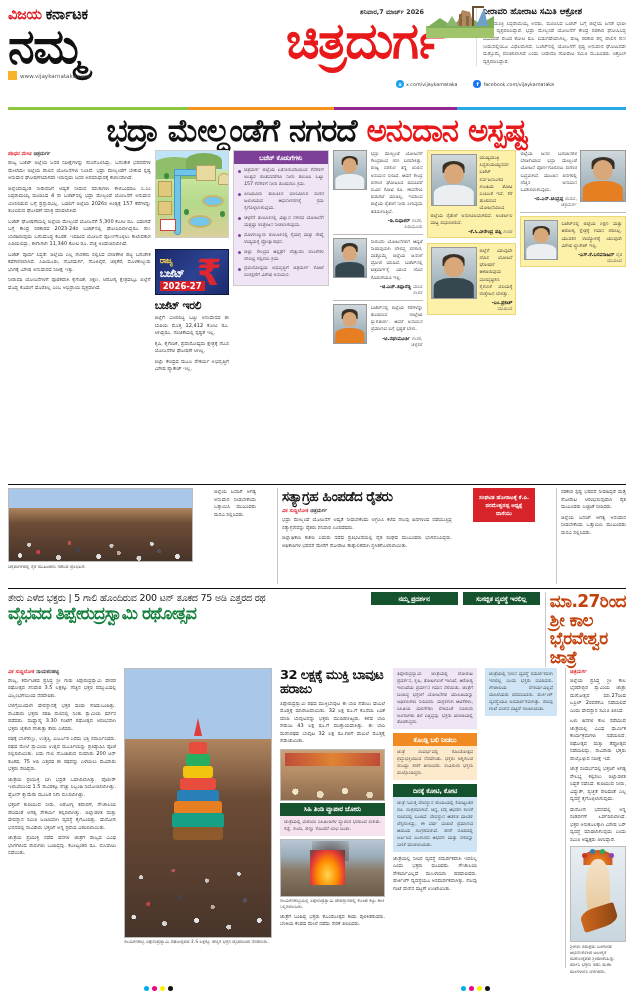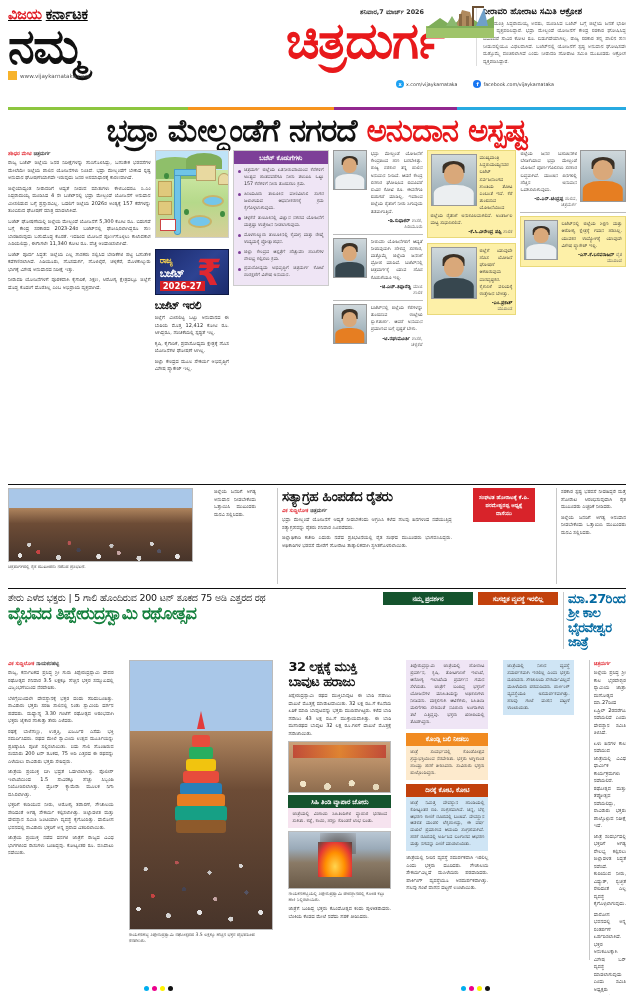--- a/index.html
+++ b/index.html
@@ -6,21 +6,21 @@
   body {
     width:634px; height:995px; background:#ffffff;
     font-family:"DejaVu Sans","Liberation Sans",sans-serif;
     overflow:hidden; position:relative;
   }
   .page { width:634px; height:995px; padding:6px 8px 0 8px; position:relative; }
 
   
   .masthead { display:flex; align-items:flex-start; height:98px; position:relative; }
   .mh-left { width:300px; position:relative; }
-  .vk-line { display:flex; align-items:baseline; gap:4px; font-size:14.5px; font-weight:bold; letter-spacing:-.3px;text-decoration:underline; }
+  .vk-line { display:flex; align-items:baseline; gap:4px; font-size:14.5px; font-weight:bold; letter-spacing:-.3px; }
   .vk-red { color:#e01b24; }
   .vk-blk { color:#111; }
   .namma { font-size:48px; font-weight:bold; color:#111; line-height:.92; letter-spacing:-1.5px; margin-top:1px; }
   .web-line { display:flex; align-items:center; gap:3px; margin-top:3px; }
   .web-sq { width:9px; height:9px; background:#f7b32b; }
   .web-txt { font-size:5.6px; color:#555; }
 
   .mh-center { flex:1; position:relative; text-align:center; }
   .dateline { font-size:6.4px; color:#333; margin-top:2px; font-weight:bold; }
   .chitradurga {
@@ -79,21 +79,21 @@
   .bl-t2 { position:absolute; left:4px; top:17px; font-size:11px; font-weight:bold; color:#fff; letter-spacing:-.5px; }
   .bl-yr { position:absolute; left:4px; top:31px; font-size:8.5px; font-weight:bold; color:#fff;
            background:#d61f26; padding:0 3px; }
   .bl-rupee { position:absolute; right:6px; top:2px; font-size:36px; font-weight:bold; color:#e8262c; opacity:.95; }
 
   .mini-hl { font-size:11px; font-weight:bold; color:#111; margin:4px 0 2px 0; letter-spacing:-.5px; }
 
   
   .box { border:1px solid #ccc; margin-bottom:4px; }
   .box-hd { font-size:6.6px; font-weight:bold; color:#fff; text-align:center; padding:2.5px 2px; letter-spacing:-.2px; }
-  .hd-purple{background:#7d3f98}.hd-orange{background:#f18b21}.hd-blue{background:#c2410c}
+  .hd-purple{background:#7d3f98}.hd-orange{background:#f18b21}.hd-blue{background:#14532d}
   .hd-magenta{background:#14532d}
   .box-bd { padding:3px 4px; }
   .bg-lilac{background:#efe5f5}.bg-peach{background:#fdeacd}.bg-sky{background:#cfe5f5}
   .bg-pink{background:#f6e3ef}
   .bul { display:flex; gap:3px; margin-bottom:3px; }
   .bul-d { width:3px; height:3px; background:#7d3f98; border-radius:50%; margin-top:2.5px; flex-shrink:0; }
   .bul-t { font-size:4.8px; color:#333; line-height:1.45; text-align:justify; }
 
   
   .qcard { display:flex; gap:4px; margin-bottom:5px; }
@@ -167,21 +167,21 @@
     background:linear-gradient(100deg,#d2691e,#8b4513);border-radius:40% 10% 40% 10%;transform:rotate(-18deg);}
   .idol-dot{position:absolute;width:5px;height:5px;border-radius:50%;}
   .rule { border-top:1.2px solid #111; margin:4px 0 3px 0; }
   .thin-rule { border-top:1px solid #bbb; margin:3px 0; }
 
   .red-box { background:#d8232a; color:#fff; padding:5px 4px; text-align:center; }
   .red-box p { font-size:5.4px; font-weight:bold; line-height:1.5; }
 
   .big-sub { font-size:13px; font-weight:bold; color:#111; line-height:1.12; letter-spacing:-.6px; margin-bottom:3px; }
 
-  .hl3 { font-size:13px; font-weight:bold; color:#0369a1; line-height:1.1; letter-spacing:-.6px; }
+  .hl3 { font-size:17px; font-weight:bold; color:#c2410c; line-height:1.1; letter-spacing:-.6px; }
 
   .dots { display:flex; gap:3px; justify-content:center; margin-top:4px; }
   .dot { width:5px; height:5px; border-radius:50%; }
   .d-c{background:#00aeef}.d-m{background:#ec008c}.d-y{background:#fff200}.d-k{background:#111}
   .footer-dots { display:flex; justify-content:space-around; width:100%; position:absolute; bottom:4px; left:0; }
   .vline { border-left:1px solid #c8c8c8; }
 </style>
 </head>
 <body>
 
@@ -485,21 +485,21 @@
       <div class="box-hd hd-magenta">ನಮ್ಮ ಪ್ರದರ್ಶನ</div>
     </div>
     <div style="width:80px;">
       <div class="box-hd hd-blue">ಸುಸಜ್ಜಿತ ವ್ಯವಸ್ಥೆ ಇರಲಿಲ್ಲ</div>
     </div>
     <div class="vline" style="flex:1;padding-left:4px;">
       <div class="hl3">ಮಾ.27ರಿಂದ ಶ್ರೀ ಕಾಲ ಭೈರವೇಶ್ವರ ಜಾತ್ರೆ</div>
     </div>
   </div>
 
-  <div style="display:flex;gap:15px;margin-top:11px;height:300px;">
+  <div style="display:flex;gap:8px;margin-top:1px;height:300px;">
 
     <div style="width:108px;" class="col-text">
       <div class="byline">
         <span>ವಿಕ ಸುದ್ದಿಲೋಕ</span>
         <span class="loc">ನಾಯಕನಹಟ್ಟಿ</span>
       </div>
       <p>ರಾಜ್ಯ, ಕರ್ನಾಟಕದ ಪ್ರಸಿದ್ಧ ಶ್ರೀ ಗುರು ತಿಪ್ಪೇರುದ್ರಸ್ವಾಮಿ ದೇವರ ರಥೋತ್ಸವ ಶನಿವಾರ 3.5 ಲಕ್ಷಕ್ಕೂ ಹೆಚ್ಚಿನ ಭಕ್ತರ ಸಮ್ಮುಖದಲ್ಲಿ ವಿಜೃಂಭಣೆಯಿಂದ ನೆರವೇರಿತು.</p>
       <p>ಬೆಳಗ್ಗೆಯಿಂದಲೇ ದೇವಸ್ಥಾನಕ್ಕೆ ಭಕ್ತರ ದಂಡು ಹರಿದುಬಂದಿತ್ತು. ಸಾವಿರಾರು ಭಕ್ತರು ಸರದಿ ಸಾಲಿನಲ್ಲಿ ನಿಂತು ಸ್ವಾಮಿಯ ದರ್ಶನ ಪಡೆದರು. ಮಧ್ಯಾಹ್ನ 3.30 ಗಂಟೆಗೆ ರಥೋತ್ಸವ ಆರಂಭವಾಗಿ ಭಕ್ತರು ಜೈಕಾರ ಹಾಕುತ್ತಾ ತೇರು ಎಳೆದರು.</p>
       <p>ರಥಕ್ಕೆ ಬಾಳೆಹಣ್ಣು, ಉತ್ತತ್ತಿ, ಖರ್ಜೂರ ಎಸೆದು ಭಕ್ತಿ ಸಮರ್ಪಿಸಿದರು. ರಥದ ಮೇಲೆ ಸ್ವಾಮಿಯ ಉತ್ಸವ ಮೂರ್ತಿಯನ್ನು ಪ್ರತಿಷ್ಠಾಪಿಸಿ ಪೂಜೆ ಸಲ್ಲಿಸಲಾಯಿತು. ಐದು ಗಾಲಿ ಹೊಂದಿರುವ ಸುಮಾರು 200 ಟನ್ ತೂಕದ, 75 ಅಡಿ ಎತ್ತರದ ಈ ರಥವನ್ನು ಎಳೆಯಲು ಸಾವಿರಾರು ಭಕ್ತರು ಸೇರಿದ್ದರು.</p>
       <p>ಜಾತ್ರೆಯ ಪ್ರಯುಕ್ತ ಬಿಗಿ ಭದ್ರತೆ ಒದಗಿಸಲಾಗಿತ್ತು. ಪೊಲೀಸ್ ಇಲಾಖೆಯಿಂದ 1.5 ಸಾವಿರಕ್ಕೂ ಹೆಚ್ಚು ಸಿಬ್ಬಂದಿ ನಿಯೋಜಿಸಲಾಗಿತ್ತು. ಡ್ರೋನ್ ಕ್ಯಾಮೆರಾ ಮೂಲಕ ನಿಗಾ ವಹಿಸಲಾಗಿತ್ತು.</p>

